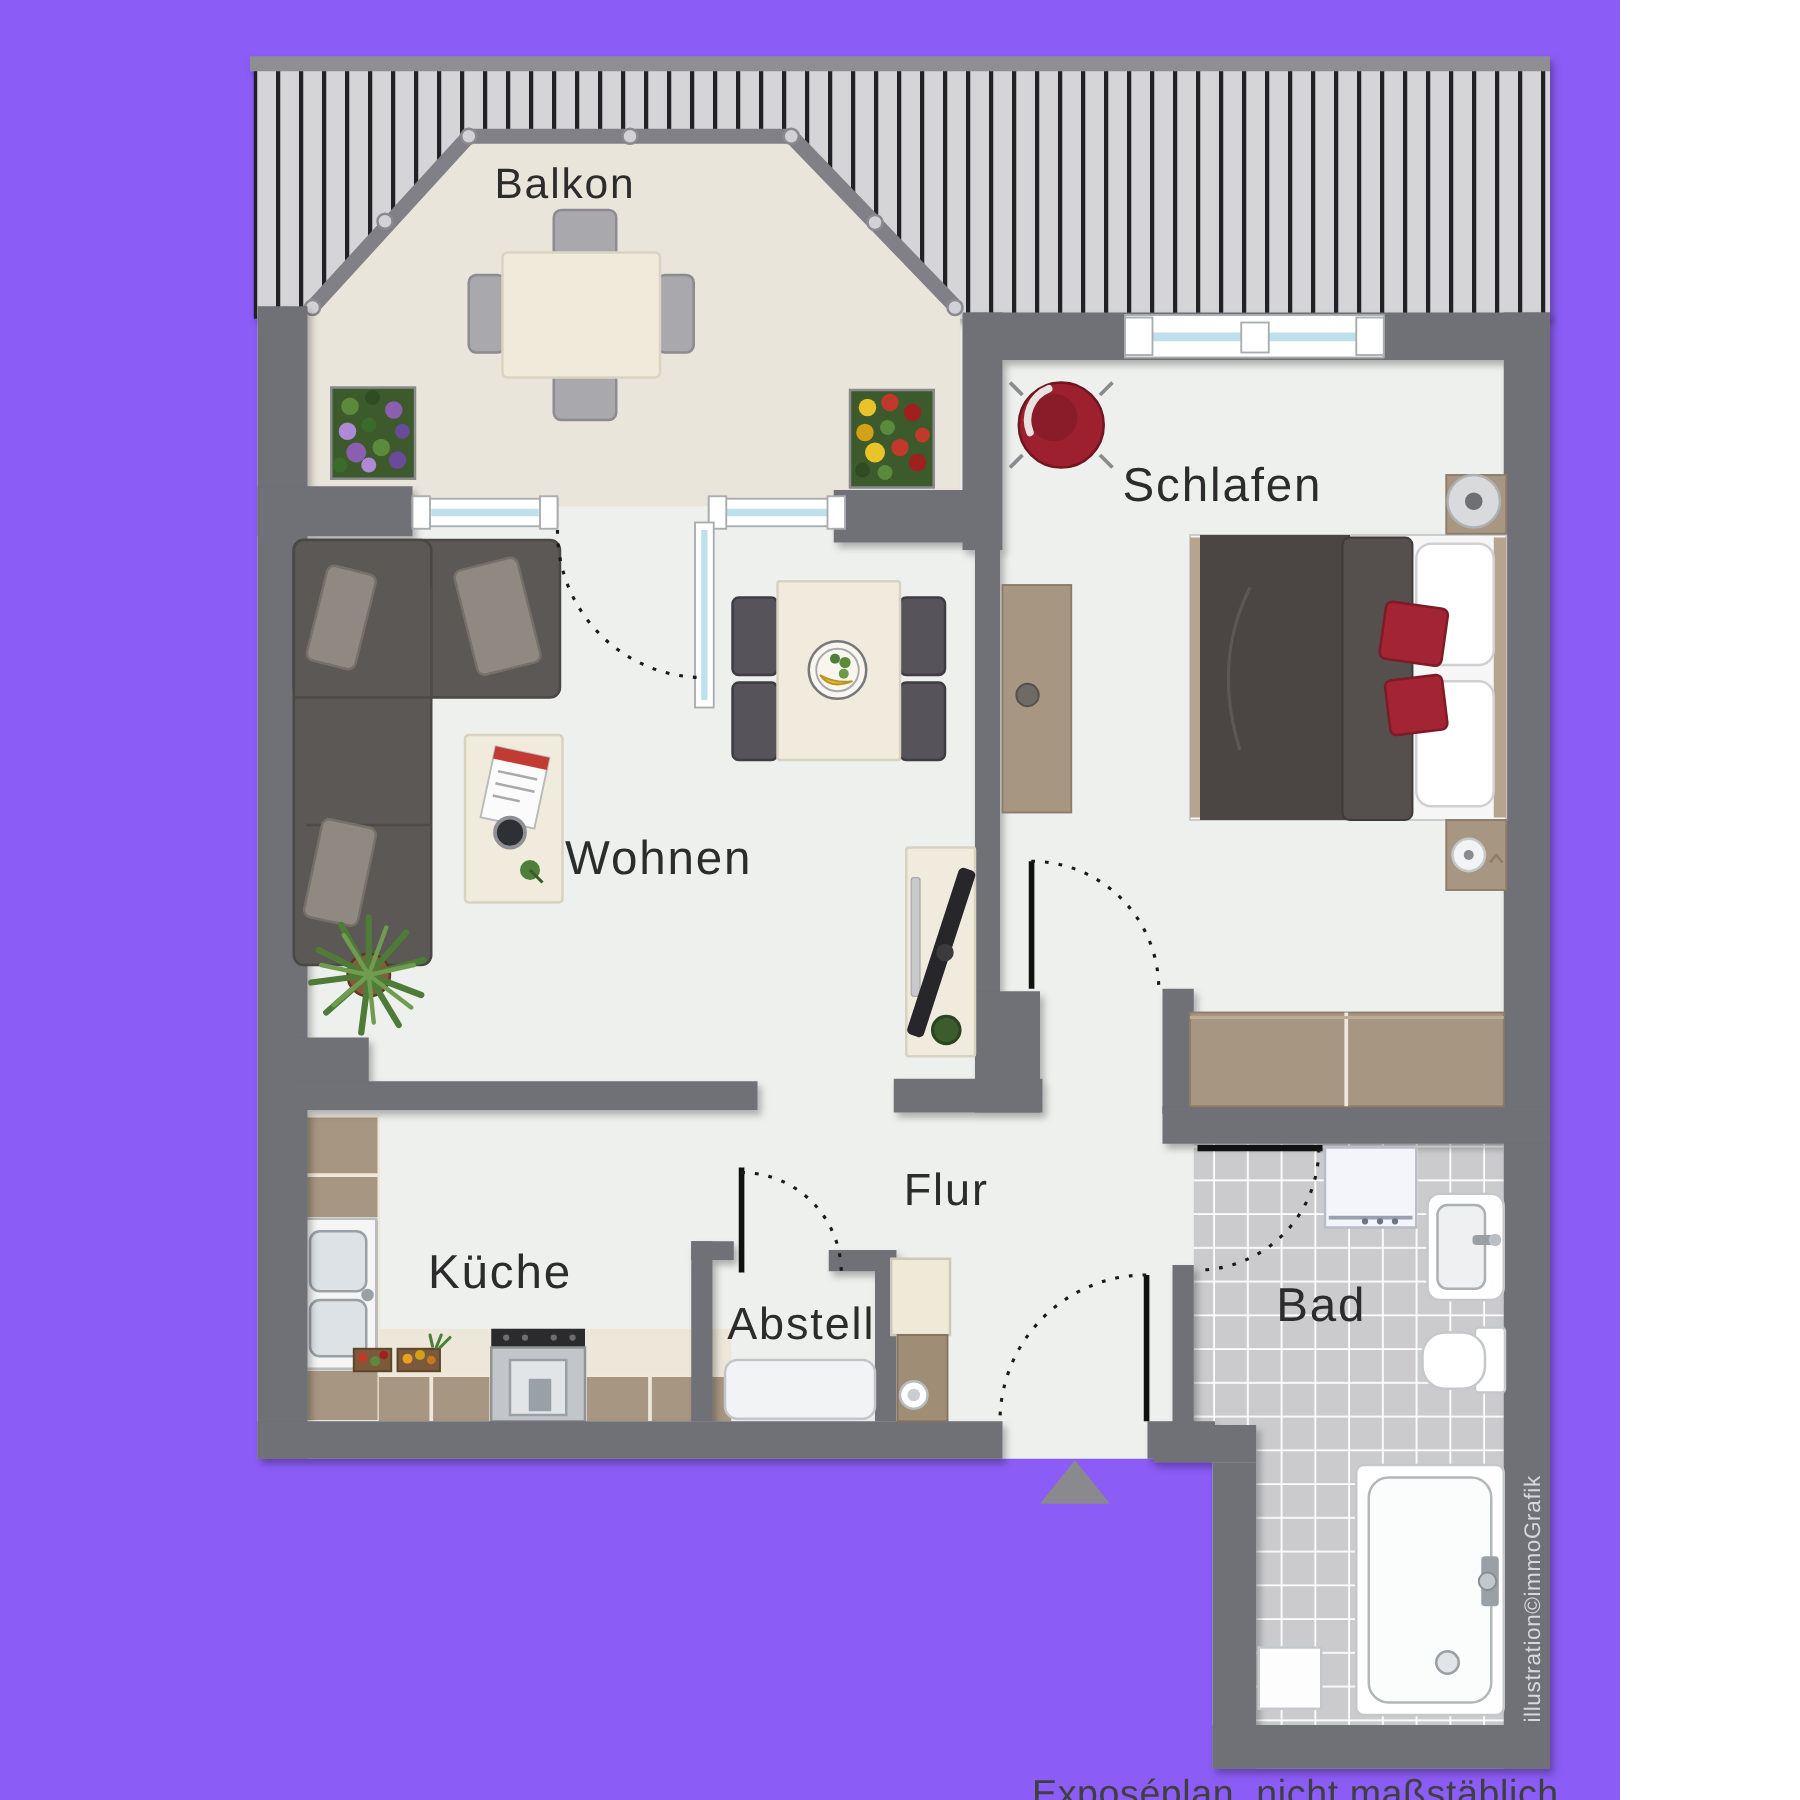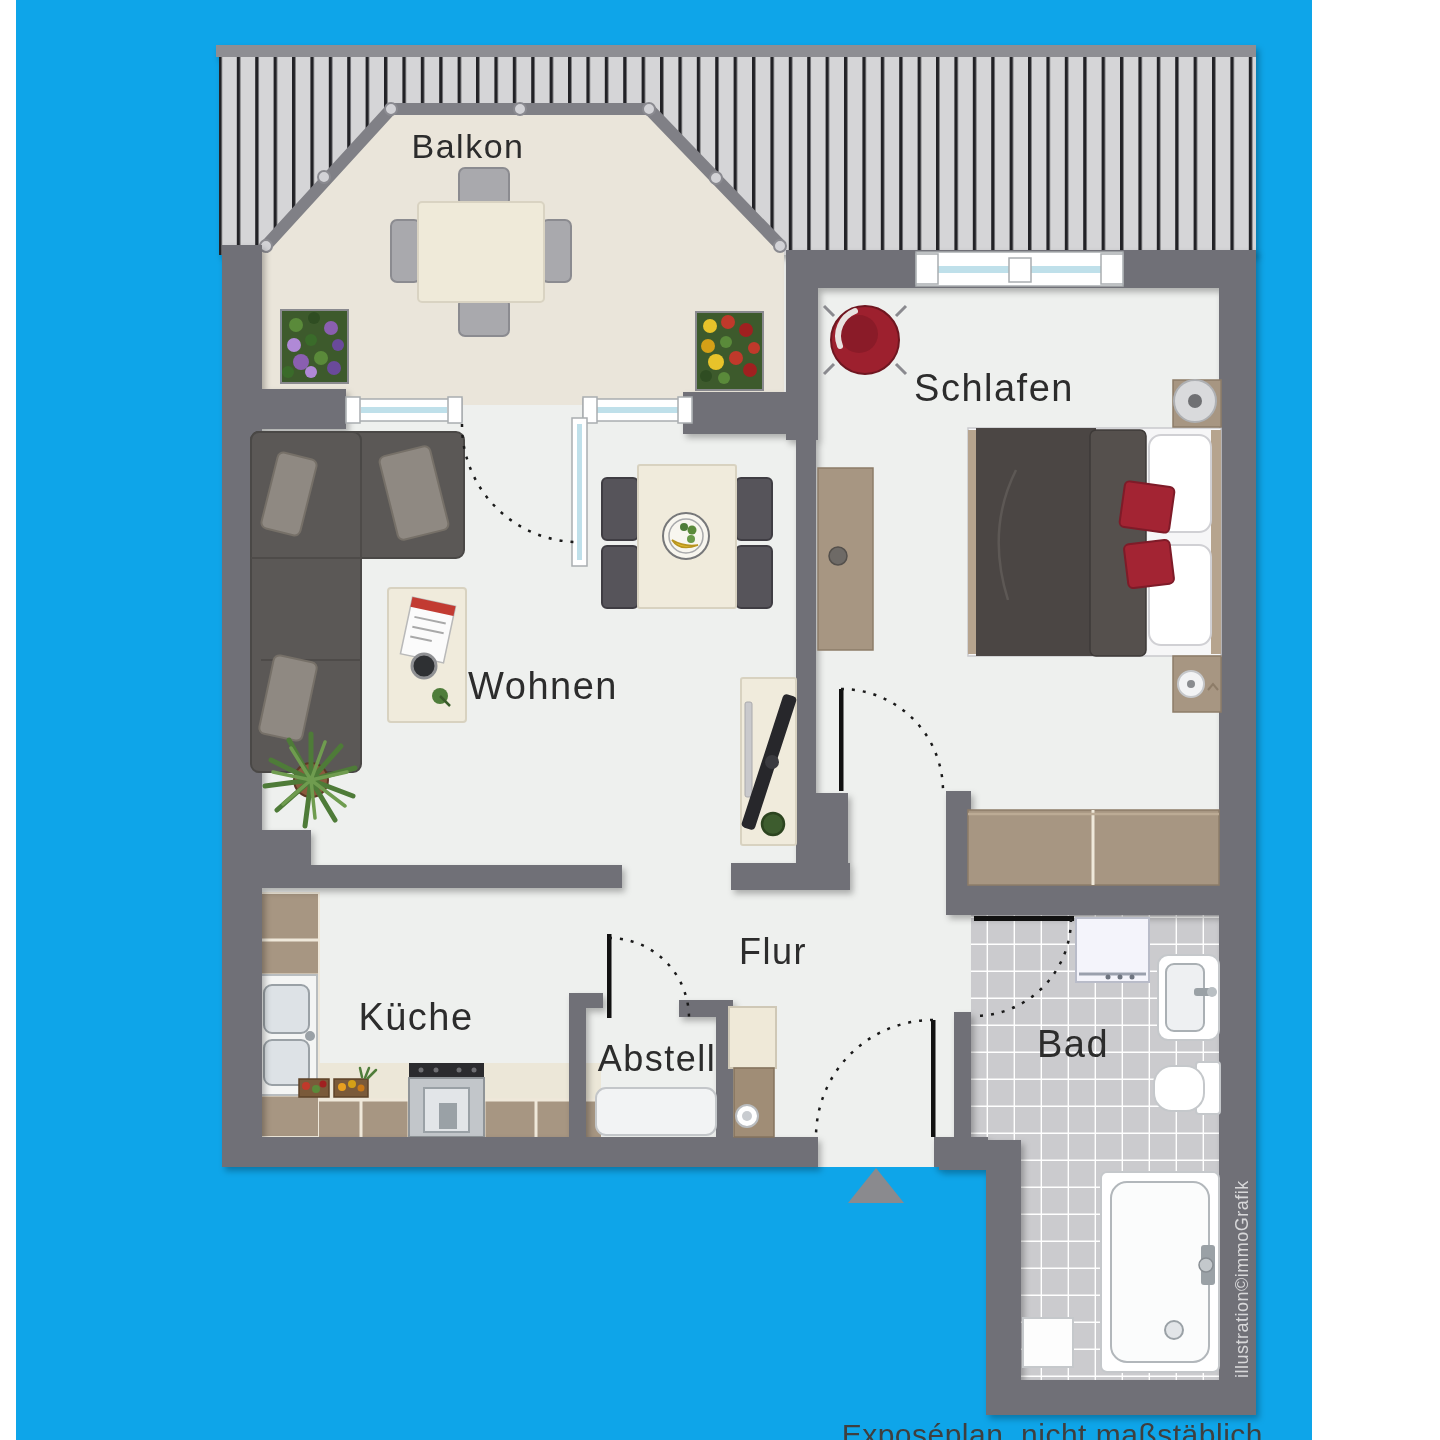--- a/index.html
+++ b/index.html
@@ -1,16 +1,16 @@
 <!DOCTYPE html>
 <html><head>
 <meta charset="utf-8">
 <style>
   html,body{margin:0;padding:0;background:#ffffff;}
-  .page{width:1296px;height:1440px;position:relative;background:#0ea5e9;overflow:hidden;margin-left:16px;}
+  .page{width:1296px;height:1440px;position:relative;background:#8b5cf6;overflow:hidden;}
   svg{display:block;}
   .lbl{font-family:"Liberation Sans","DejaVu Sans",sans-serif;font-weight:normal;letter-spacing:1.5px;}
   .footer-text{font-family:"Liberation Sans","DejaVu Sans",sans-serif;font-weight:normal;letter-spacing:0.5px;}
   .credit-text{font-family:"Liberation Sans","DejaVu Sans",sans-serif;letter-spacing:0.5px;}
 </style>
 </head>
 <body>
 
 <div class="page">
 <svg viewBox="0 0 1440 1440" width="1440" height="1440">

